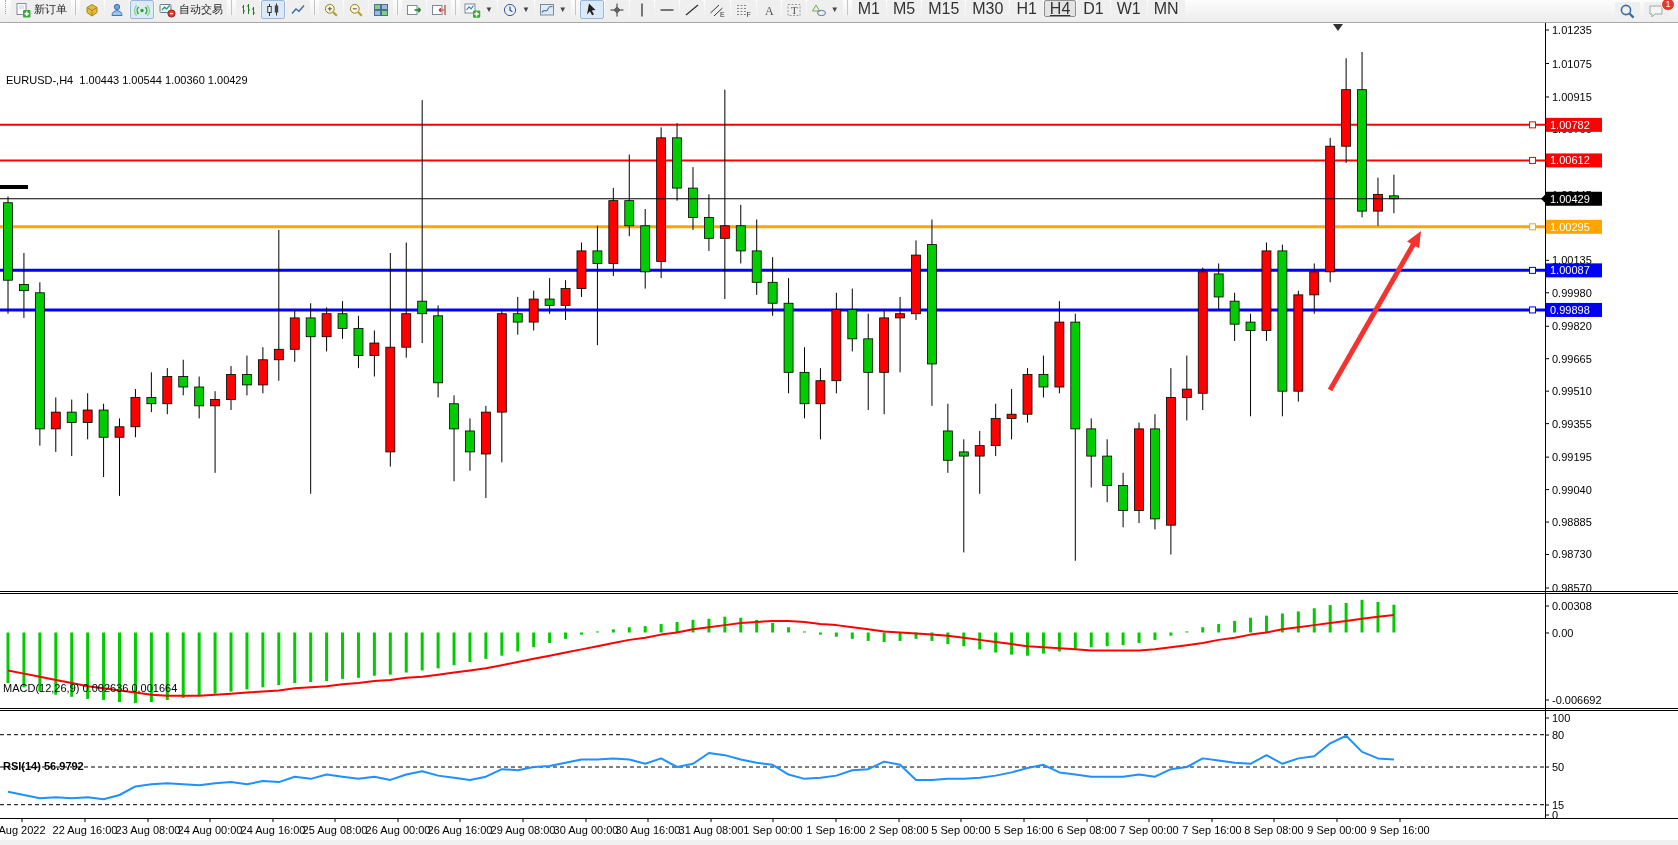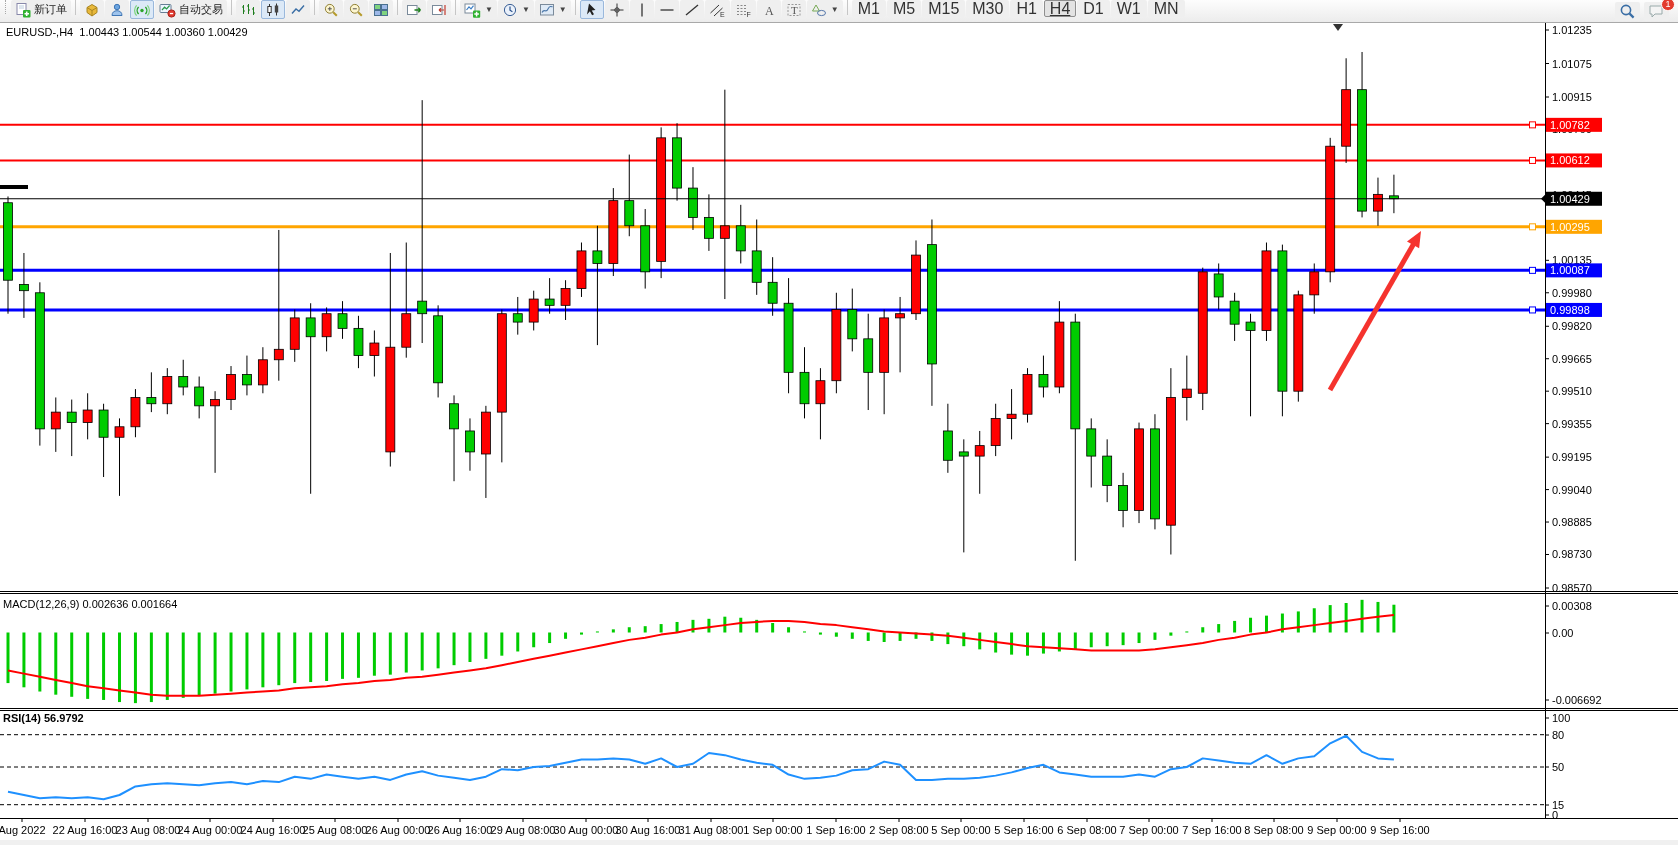--- a/index.html
+++ b/index.html
@@ -15,21 +15,21 @@
   .grip{width:2px;height:14px;border-left:1px dotted #a8a8a8;margin:0 2px;flex:0 0 auto;}
   .caret{font-size:8px;color:#444;margin-left:1px;}
   .tf{font-size:16px;padding:0 5px;color:#333;height:17px;}
   .tf.active{background:#e3e3e3;border:1px solid #8f8f8f;border-radius:2px;text-decoration:underline;}
   .tb-right{margin-left:auto;display:flex;align-items:center;gap:4px;padding-right:6px;}
   .chat-wrap{position:relative;}
   .badge{position:absolute;top:-5px;right:-7px;background:#e23b2e;color:#fff;border-radius:8px;
     font-size:9px;line-height:11px;padding:0 3.5px;border:1px solid #fff;}
   .chart-wrap{position:absolute;left:0;top:22px;width:1678px;height:823px;}
   #chart-svg{position:absolute;left:0;top:0;}
-  .pane-label{position:absolute;font-size:11px;color:#000;z-index:2;white-space:pre;}
+  .pane-label{position:absolute;font-size:11px;color:#000;z-index:2;white-space:pre;margin-top:48px;}
   .pane-label span{margin-right:0;}
 </style>
 </head>
 <body>
 
 <div class="toolbar">
   <span class="grip"></span>
   <button class="tb-btn">
     <svg width="16" height="16">
         <rect x="2" y="1.5" width="9" height="11" fill="#fff" stroke="#88a"></rect>
@@ -626,15 +626,15 @@
       <line x1="1274" y1="818" x2="1274" y2="822" stroke="#000"></line>
       <text x="1274" y="834" font-size="11" font-family="Liberation Sans, DejaVu Sans, sans-serif" fill="#000" text-anchor="middle">8 Sep 08:00</text>
       <line x1="1337" y1="818" x2="1337" y2="822" stroke="#000"></line>
       <text x="1337" y="834" font-size="11" font-family="Liberation Sans, DejaVu Sans, sans-serif" fill="#000" text-anchor="middle">9 Sep 00:00</text>
       <line x1="1400" y1="818" x2="1400" y2="822" stroke="#000"></line>
       <text x="1400" y="834" font-size="11" font-family="Liberation Sans, DejaVu Sans, sans-serif" fill="#000" text-anchor="middle">9 Sep 16:00</text>
       <line x1="1330" y1="390" x2="1415.039279997769" y2="241.4148843995026" stroke="#F5332E" stroke-width="5"></line>
       <polygon points="1421,231 1419.127722563402,248.36359920063825 1406.9770240973155,241.40942586470203" fill="#F5332E"></polygon>
     </svg>
   <div class="pane-label" style="left:6px;top:4px;"><span>EURUSD-,H4</span>  <span>1.00443</span> <span>1.00544</span> <span>1.00360</span> <span>1.00429</span></div>
-  <div class="pane-label" style="left:3px;top:576px;"><span>MACD(12,26,9)</span> <span>0.002636</span> <span>0.001664</span></div>
+  <div class="pane-label" style="left:3px;top:612px;"><span>MACD(12,26,9)</span> <span>0.002636</span> <span>0.001664</span></div>
   <div class="pane-label" style="left:3px;top:690px;font-weight:bold;"><span>RSI(14)</span> <span>56.9792</span></div>
 </div>
 
 </body></html>

